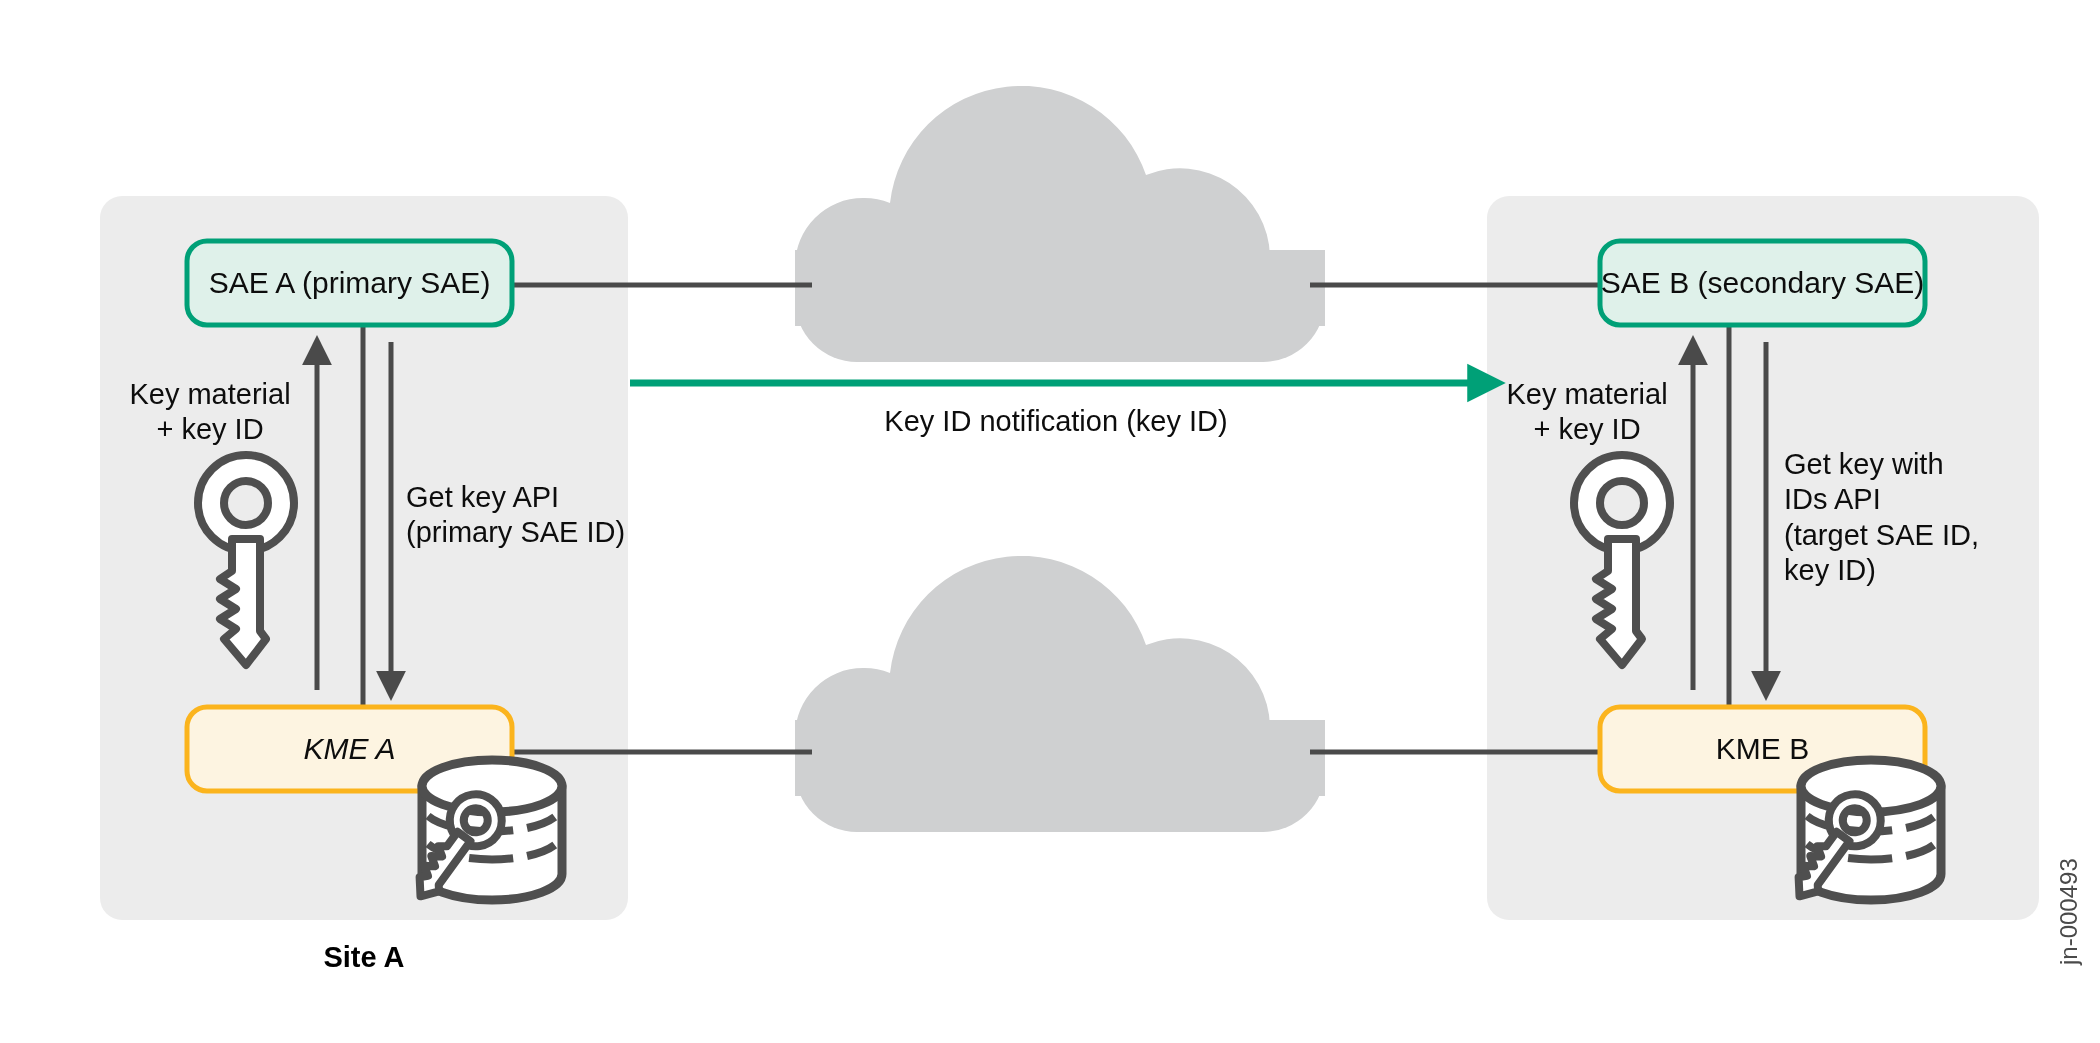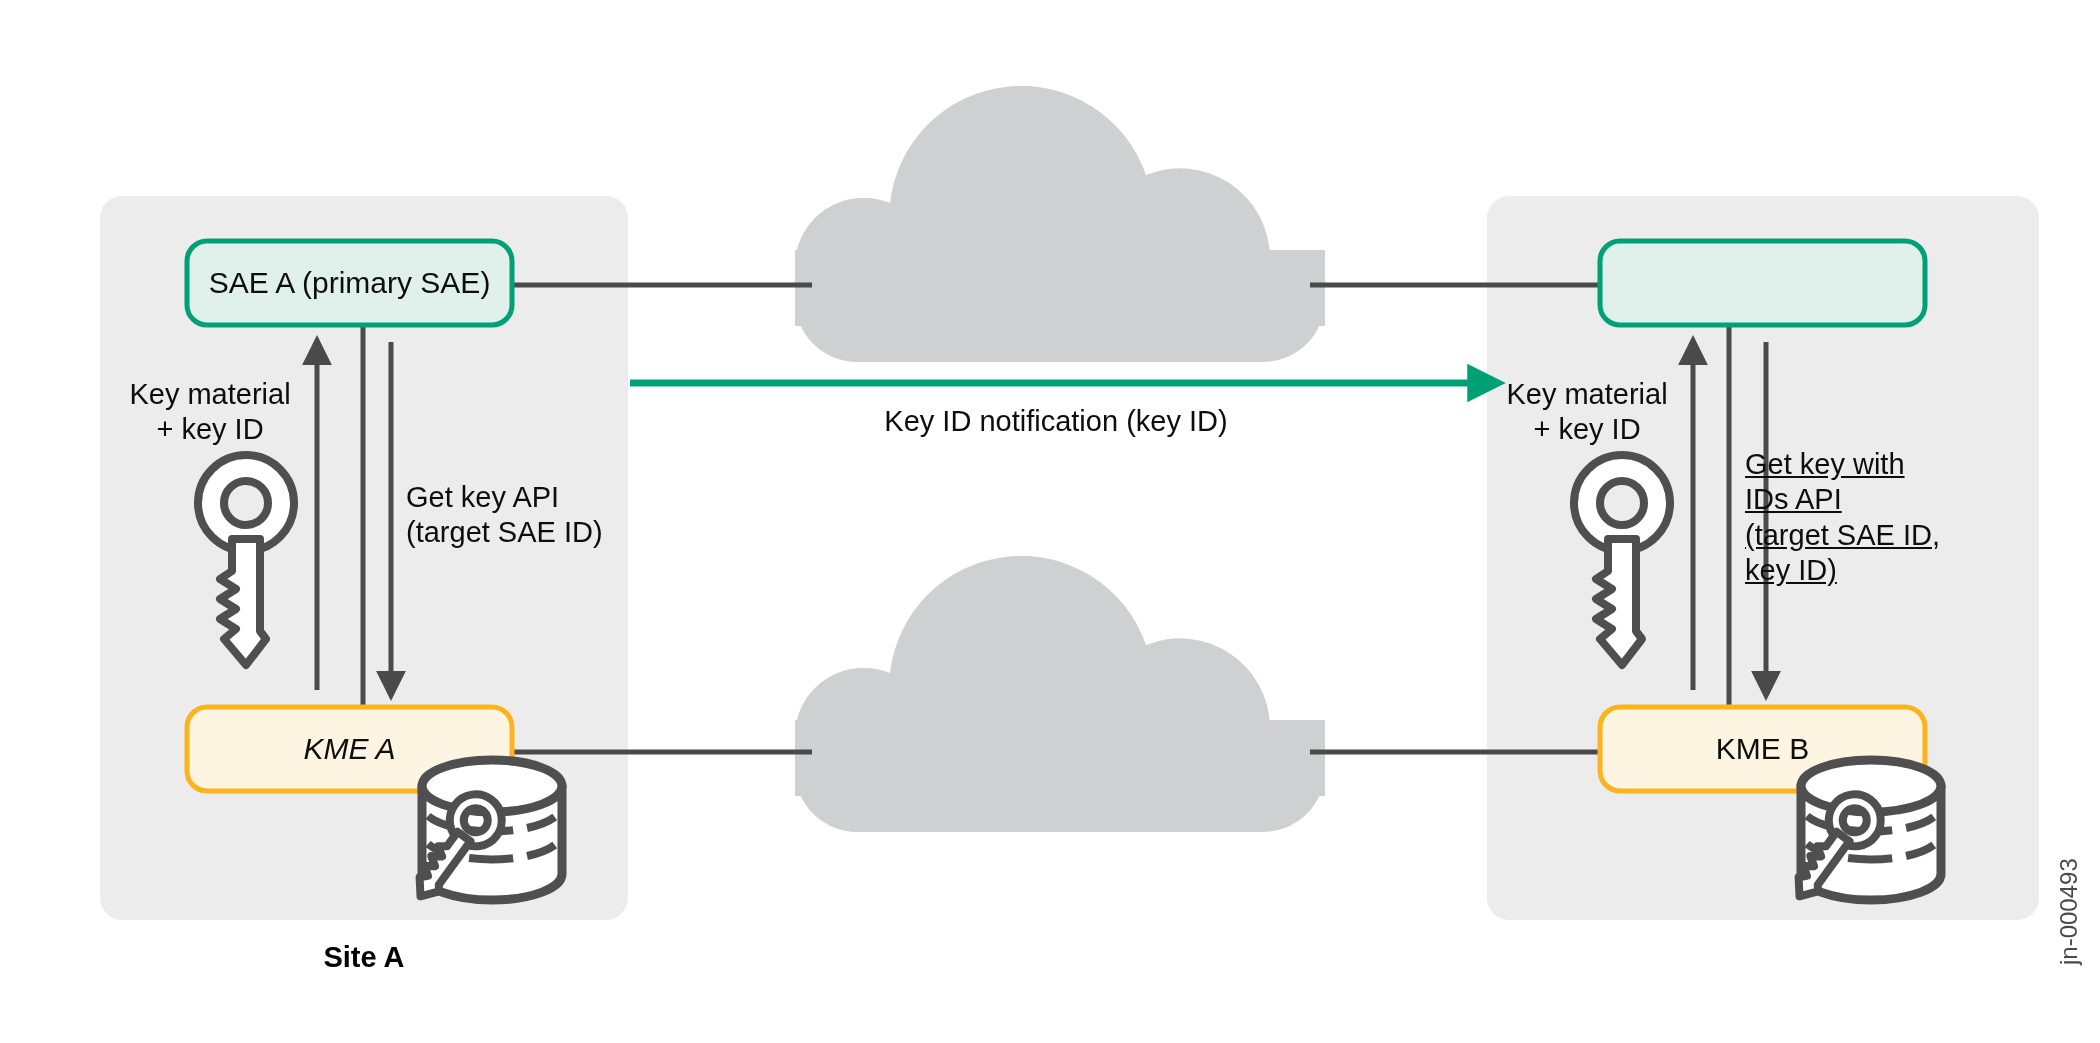--- a/index.html
+++ b/index.html
@@ -197,33 +197,34 @@
         <path d="M 18 46 L 18 64 L 11 69 L 20 75 L 11 81 L 20 87 L 11 93 L 20 99
                  L 14 105 L 26 120 L 38 105 L 34 100 L 34 46 Z" fill="#ffffff" stroke="#4f4f4f" stroke-width="8" stroke-linejoin="round" stroke-linecap="round"></path>
       </g>
     </g>
   </svg>
 
   <div class="node-label" style="left:187px; top:241px; width:325px; height:84px;">SAE A (primary SAE)</div>
 
   <div class="node-label" style="left:187px; top:707px; width:325px; height:84px;font-style:italic;">KME A</div>
 
+  <div class="node-label" style="left:1600px; top:241px; width:325px; height:84px;">SAE B (secondary SAE)</div>
 
   <div class="node-label" style="left:1600px; top:707px; width:325px; height:84px;text-align:center;">KME B</div>
 
   <div class="txt annot center-align" style="left:110px; top:377px; width:200px;">Key material
 + key ID</div>
 
   <div class="txt annot left-align" style="left:406px; top:480px; width:230px;">Get key API
-(target SAE ID)</div>
+(primary SAE ID)</div>
 
   <div class="txt annot center-align" style="left:1487px; top:377px; width:200px;">Key material
 + key ID</div>
 
-  <div class="txt annot left-align" style="left:1745px; top:447px; width:250px;text-decoration:underline;">Get key with
+  <div class="txt annot left-align" style="left:1784px; top:447px; width:250px;">Get key with
 IDs API
 (target SAE ID,
 key ID)</div>
 
   <div class="txt annot center-align" style="left:756px; top:404px; width:600px;">Key ID notification (key ID)</div>
 
   <div class="txt site-caption" style="left:214px; top:940px; width:300px;">Site A</div>
 
 
   <div class="figure-id" style="left:2055px; top:965px;">jn-000493</div>

